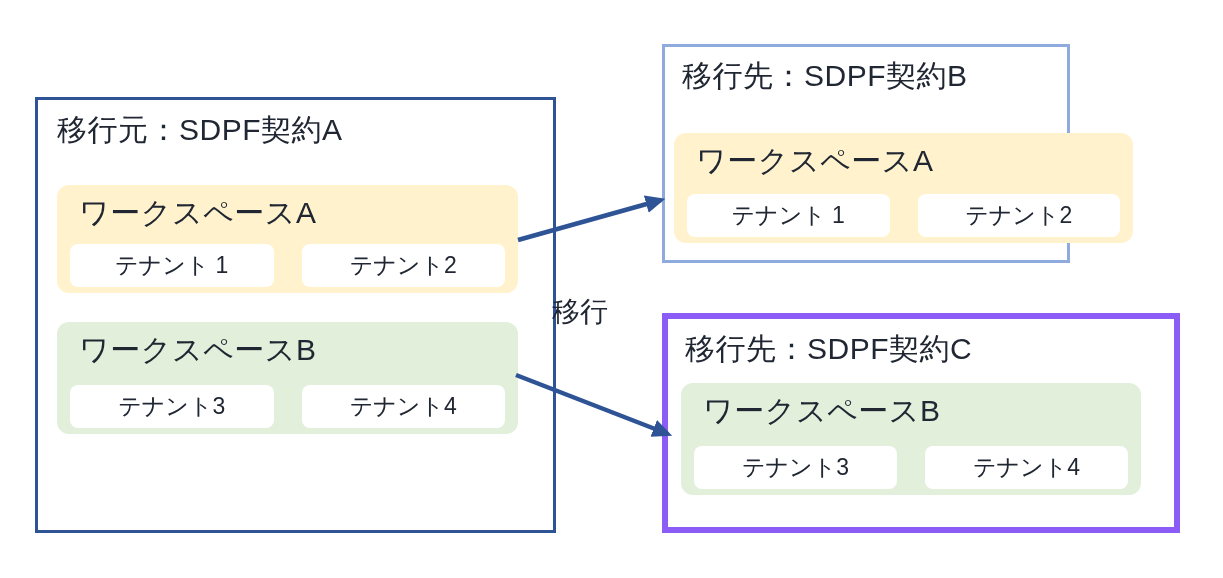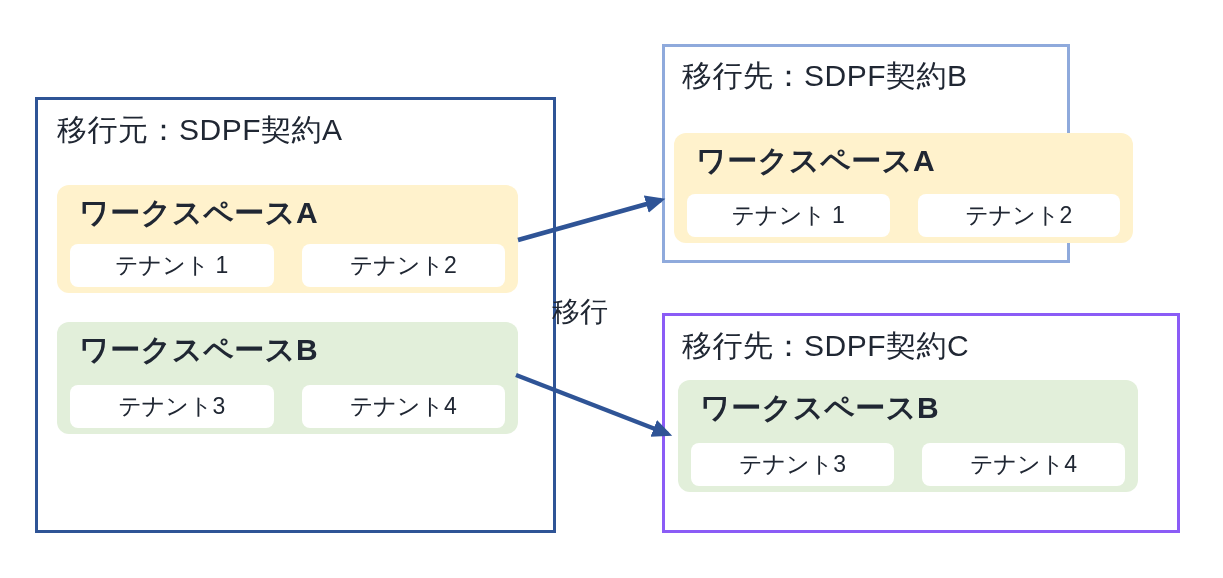--- a/index.html
+++ b/index.html
@@ -27,21 +27,21 @@
     border: 3px solid #2F5496;
   }
   .box.dest-b {
     left: 662px; top: 44px;
     width: 408px; height: 219px;
     border: 3px solid #8FAADC;
   }
   .box.dest-c {
     left: 662px; top: 313px;
     width: 518px; height: 220px;
-    border: 3px solid #8b5cf6;
+    border: 6px solid #8b5cf6;
     padding-left: 18px;
   }
   .box-title {
     position: absolute;
     font-size: 30px;
     line-height: 36px;
     white-space: nowrap;
     letter-spacing: 0.5px;
   }
   .source .box-title { left: 19px; top: 12px; }
@@ -57,21 +57,20 @@
   .dest-b .ws   { left: 9px;  top: 86px;  width: 459px; height: 110px; }
   .dest-c .ws   { left: 13px; top: 64px;  width: 460px; height: 112px; }
 
   .ws-name {
     position: absolute;
     left: 22px; top: 10px;
     font-size: 30px;
     line-height: 36px;
     white-space: nowrap;
     letter-spacing: 0.5px;
-    font-weight: bold;
   }
   .tenant-row {
     position: absolute;
     left: 13px; right: 13px; bottom: 6px;
     display: flex;
     gap: 28px;
   }
   .tenant {
     flex: 1;
     height: 43px;

